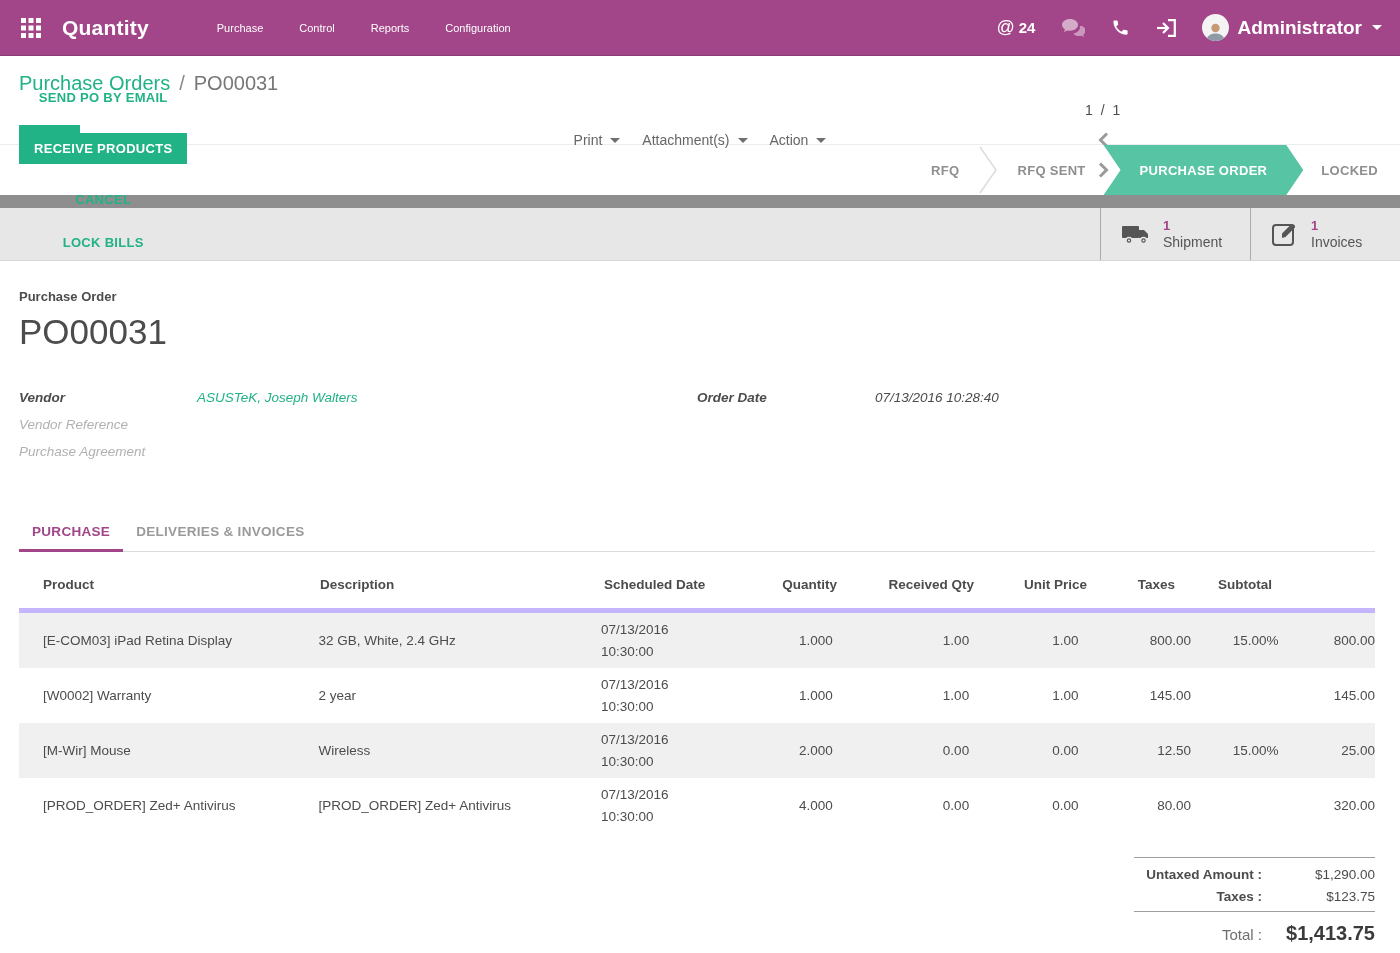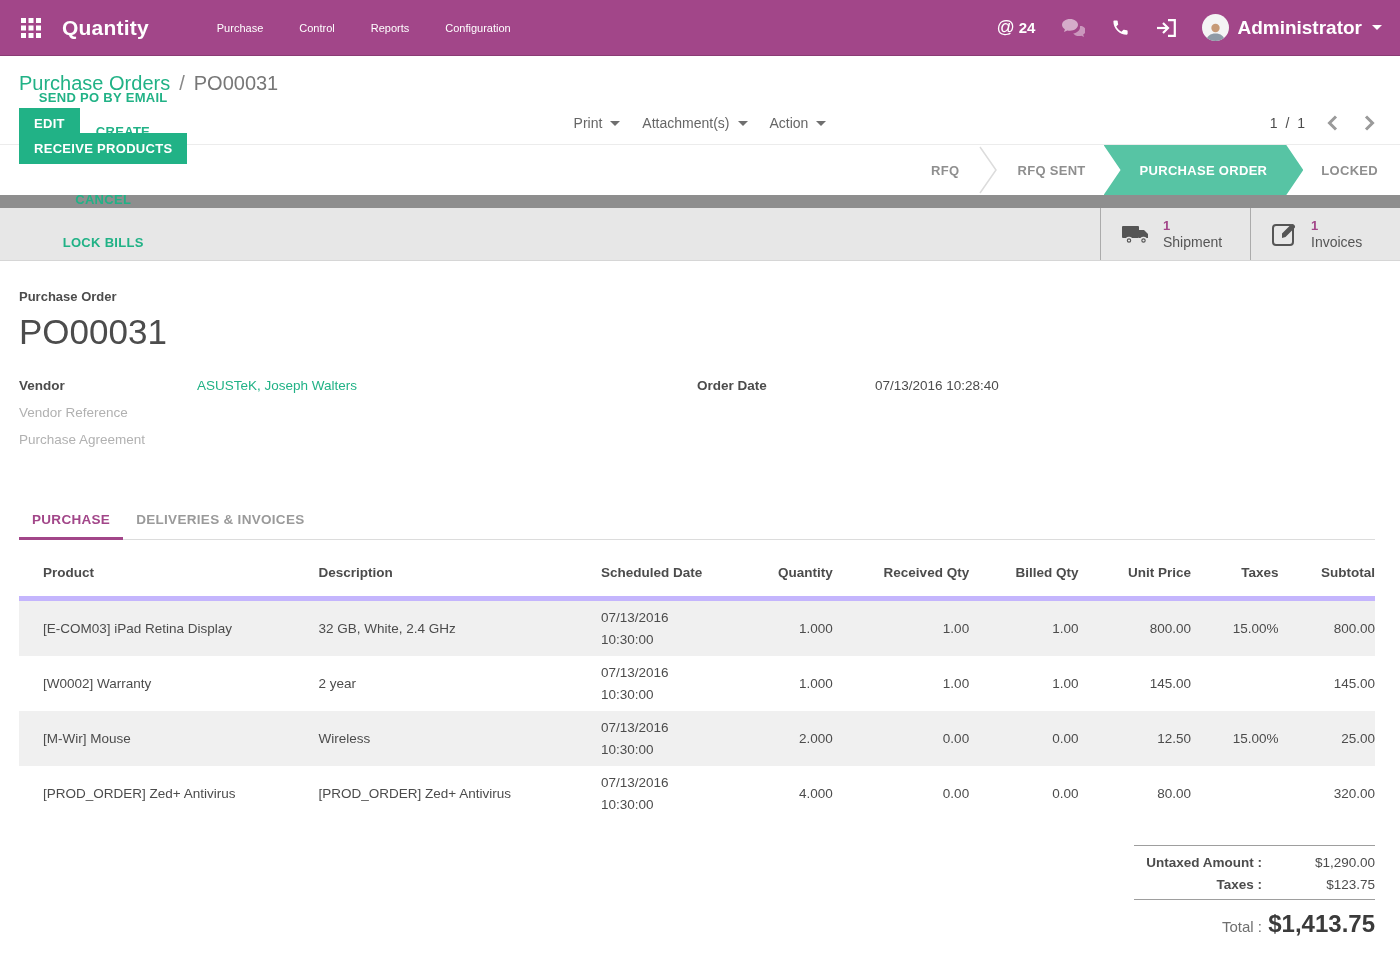--- a/index.html
+++ b/index.html
@@ -34,21 +34,21 @@
   
   .toolbar-row { height:42px; display:grid; grid-template-columns:1fr auto 1fr;
     align-items:center; padding:0 19px; }
   .tb-left { display:flex; align-items:flex-end; gap:16px; }
   .btn-primary { background:#21b286; color:#fff; border:none; font-family:inherit;
     font-size:13px; font-weight:bold; padding:8px 15px; letter-spacing:.3px; cursor:pointer; }
   .btn-link-teal { background:none; border:none; font-family:inherit; color:#21b286;
     font-size:13px; font-weight:bold; letter-spacing:.3px; cursor:pointer; }
   .tb-center { display:flex; align-items:center; gap:22px; }
   .dd-btn { display:flex; align-items:center; gap:6px; color:#666; font-size:14px; cursor:pointer; }
-  .tb-right { display:flex; align-items:center; justify-content:flex-end; gap:14px; }
+  .tb-right { display:flex; align-items:center; justify-content:flex-end; gap:14px;flex-direction:column; }
   .pager-count { font-size:14px; color:#4c4c4c; letter-spacing:2px; }
   .pager-arrow { cursor:pointer; display:flex; align-items:center; padding:0 6px; }
 
   
   .status-row { height:51px; display:flex; align-items:center; padding-left:19px;
     border-top:1px solid #ececec; }
   .st-buttons { display:flex; align-items:center; gap:28px;flex-direction:column; }
   .statusbar { margin-left:auto; display:flex; align-items:stretch; height:50px; }
   .state { display:flex; align-items:center; color:#8f8f8f; font-size:13px; font-weight:bold;
     letter-spacing:.3px; padding:0 18px; cursor:pointer; }
@@ -64,21 +64,21 @@
   .stat-btn { display:flex; align-items:center; gap:12px; padding:0 20px;
     border-left:1px solid #ababab; min-width:150px; cursor:pointer; }
   .stat-btn .txt { display:flex; flex-direction:column; line-height:17px; }
   .stat-count { color:#a24689; font-size:13px; font-weight:bold; }
   .stat-label { color:#555; font-size:14px; }
 
   
   .sheet { padding:28px 25px 0 19px; }
   .sheet-label { font-size:13px; font-weight:bold; color:#4c4c4c; }
   .po-title { font-size:35px; color:#4c4c4c; margin-top:8px; font-weight:normal; }
-  .fields { display:flex; margin-top:26px; }
+  .fields { display:flex; margin-top:38px;font-style:italic; }
   .fcol { width:50%; }
   .frow { display:flex; min-height:27px; align-items:baseline; }
   .flabel { width:178px; font-size:13.5px; font-weight:bold; color:#4c4c4c; }
   .flabel.empty { font-weight:normal; color:#b1b1b1; }
   .fvalue { font-size:13.5px; color:#4c4c4c; }
   .fvalue.link { color:#21b286; cursor:pointer; } 
 
   
   .tabs { display:flex; margin-top:44px; border-bottom:1px solid #dcdcdc; }
   .tab { font-size:13.5px; font-weight:bold; letter-spacing:.3px; color:#9a9a9a;
@@ -104,21 +104,21 @@
   .orow.data.stripe { background:#f0f0f0; }
 
   
   .totals { width:241px; margin:24px 0 0 auto; }
   .t-top { border-top:1px solid #9e9e9e; padding-top:9px; }
   .trow { display:flex; align-items:baseline; justify-content:flex-end; margin-bottom:7px; }
   .tlabel { font-size:13.5px; font-weight:bold; color:#4c4c4c; }
   .tvalue { width:113px; text-align:right; font-size:13.5px; color:#4c4c4c; }
   .t-sep { border-top:1px solid #9e9e9e; margin:4px 0 10px; }
   .trow.grand .tlabel { font-weight:normal; color:#6f6f6f; font-size:15px; }
-  .trow.grand .tvalue { font-weight:bold; font-size:24px; color:#3b3b3b; }
+  .trow.grand .tvalue { font-weight:bold; font-size:20px; color:#3b3b3b; }
 </style>
 </head>
 <body>
 
 <div class="navbar">
   <div class="apps-btn">
     <svg width="22" height="22" viewBox="0 0 22 22">
         <g fill="#fff">
       <rect x="1" y="1" width="5" height="5"></rect>
           <rect x="8.5" y="1" width="5" height="5"></rect>
@@ -296,21 +296,20 @@
     <div class="tab">DELIVERIES &amp; INVOICES</div>
   </div>
 
   <div class="olist">
     <div class="orow ohead">
       <div class="cell c0">Product</div>
       <div class="cell c1">Description</div>
       <div class="cell c2">Scheduled Date</div>
       <div class="cell c3">Quantity</div>
       <div class="cell c4">Received Qty</div>
-      <div class="cell c5">Billed Qty</div>
       <div class="cell c6">Unit Price</div>
       <div class="cell c7">Taxes</div>
       <div class="cell c8">Subtotal</div>
     </div>
 
     <div class="orow data stripe">
       <div class="cell c0">[E-COM03] iPad Retina Display</div>
       <div class="cell c1">32 GB, White, 2.4 GHz</div>
       <div class="cell c2">07/13/2016 10:30:00</div>
       <div class="cell c3">1.000</div>

